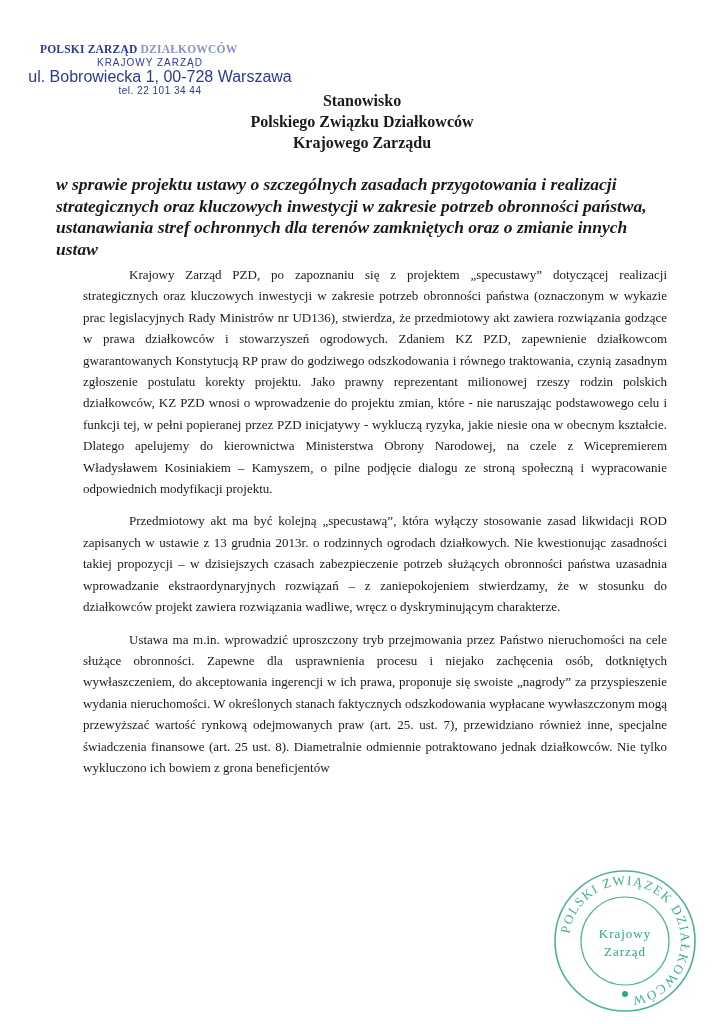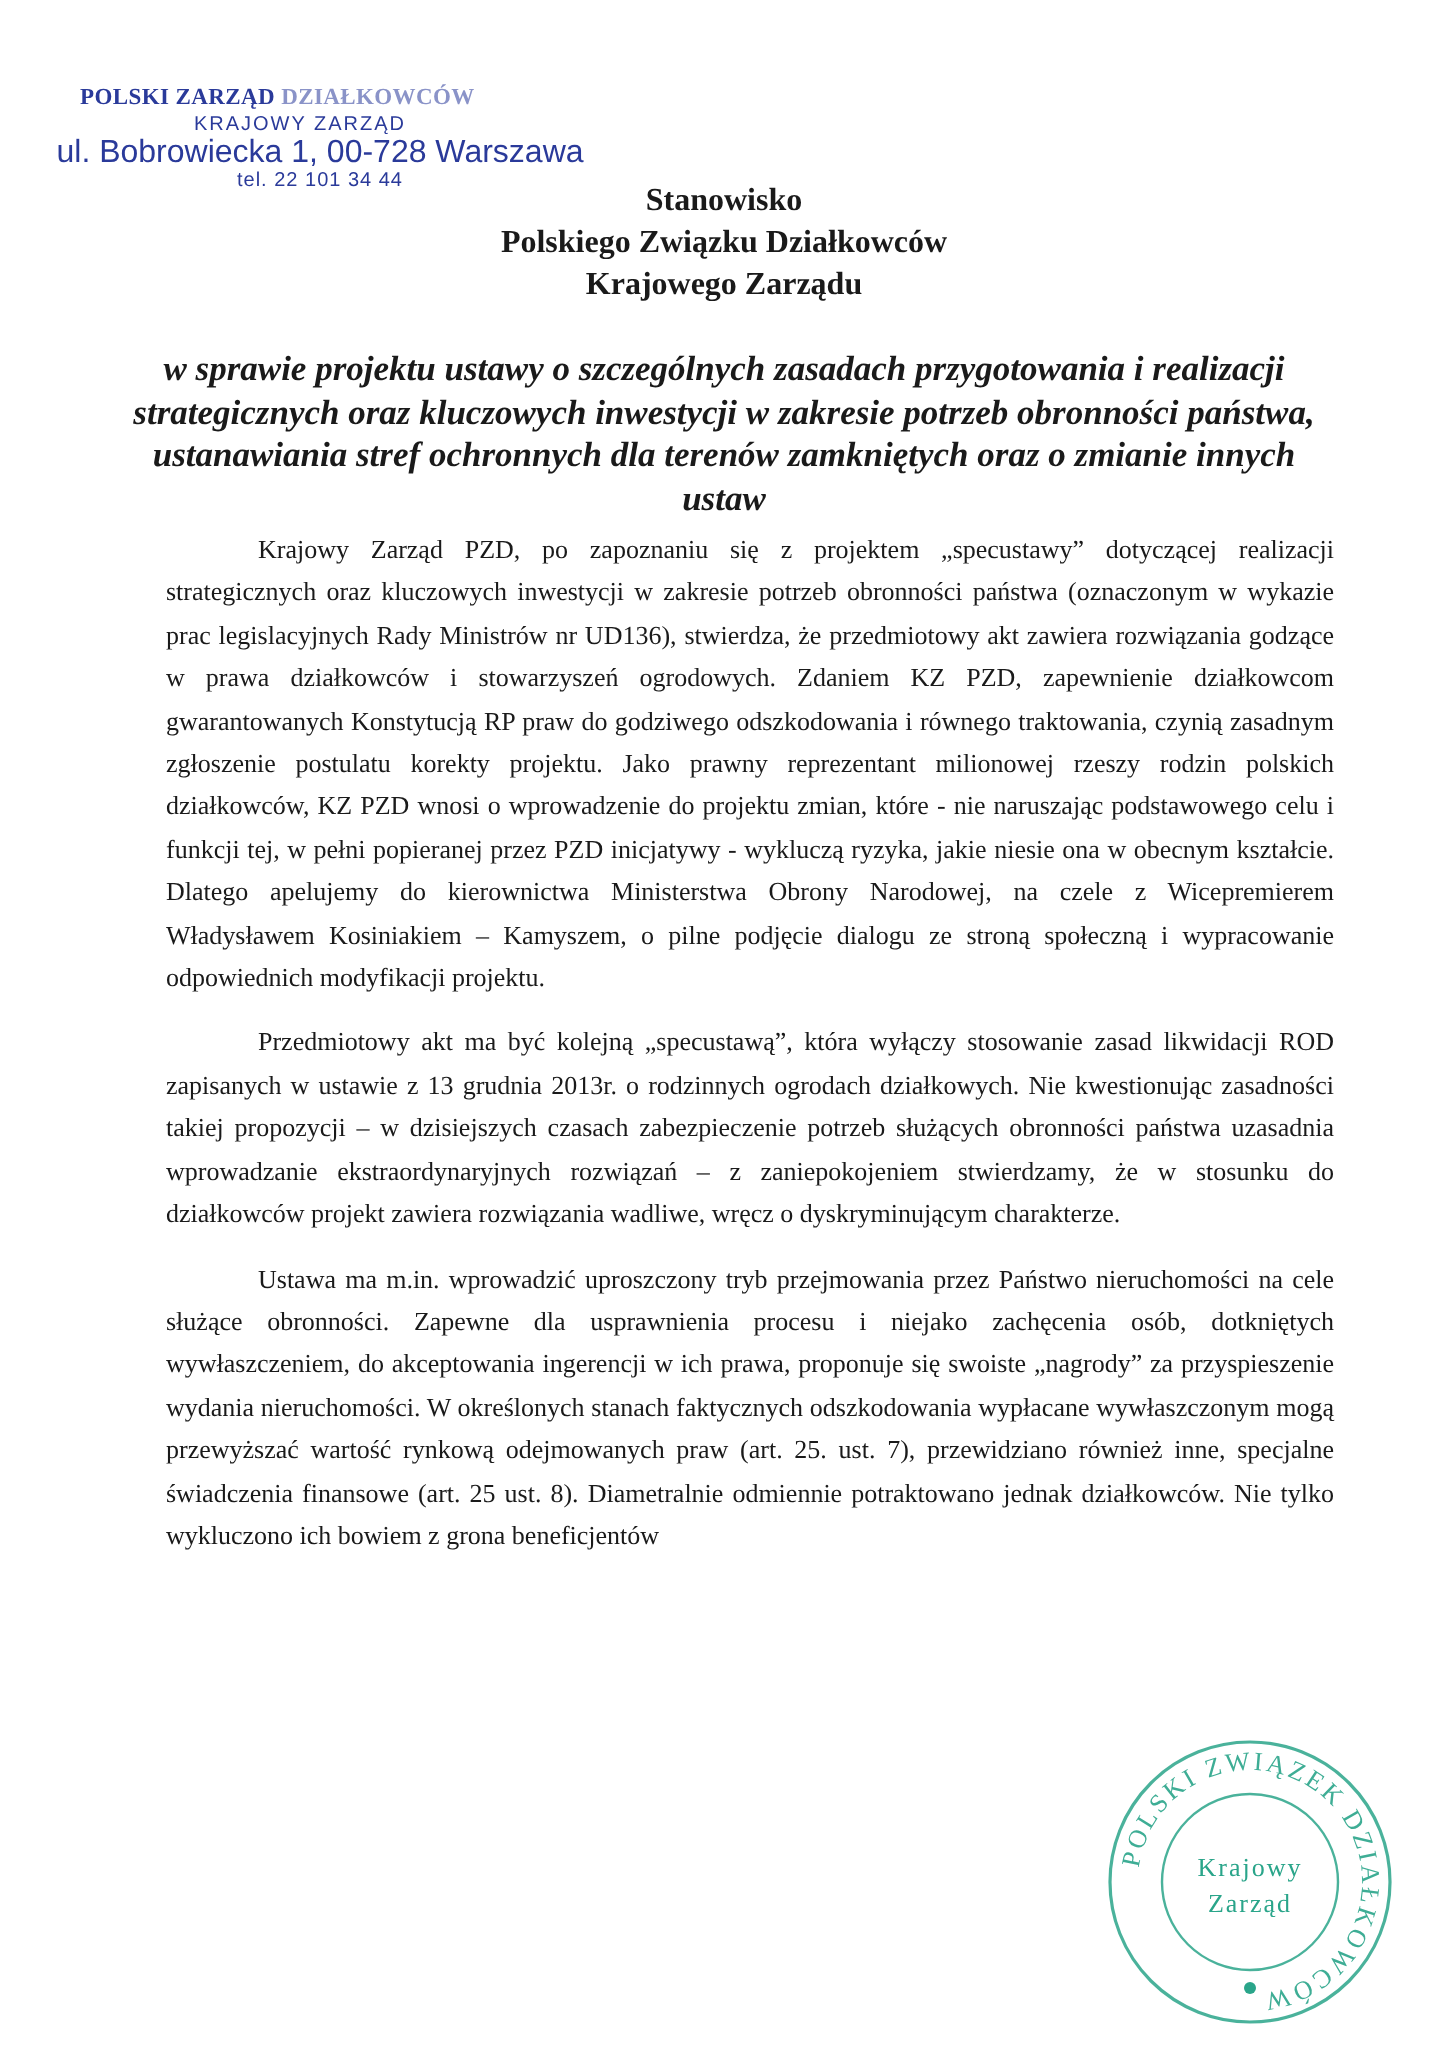--- a/index.html
+++ b/index.html
@@ -8,21 +8,21 @@
     .stamp-top { position: absolute; left: 40px; top: 42px; width: 260px; text-align: center;
                  color: #2a3a9a; line-height: 14px; }
     .stamp-top .l1 { font-family: "Liberation Serif", serif; font-size: 11.5px; font-weight: bold; letter-spacing: 0.2px; text-align:left; padding-left:0px; }
     .stamp-top .l1 .faded { color: #8a93c8; font-family: Liberation Serif, serif; }
     .stamp-top .l2 { font-family: "Liberation Sans", sans-serif; font-size: 10px; letter-spacing: 1px; margin-left:-40px; }
     .stamp-top .l3 { font-family: "Liberation Sans", sans-serif; font-size: 16px; margin-left:-20px;}
     .stamp-top .l4 { font-family: "Liberation Sans", sans-serif; font-size: 10px; letter-spacing: 0.5px; margin-left:-40px;padding-left:20px; }
 
     .header { position: absolute; left: 60px; top: 90px; width: 604px; text-align: center;
               font-weight: bold; font-size: 16px; line-height: 21px; }
-    .subject { position: absolute; left: 56px; top: 174px; width: 612px; text-align: center;
+    .subject { position: absolute; left: 56px; top: 174px; width: 612px; 
                font-weight: bold; font-style: italic; font-size: 17.5px; line-height: 21.5px; }
 
     .body { position: absolute; left: 83px; top: 264px; width: 584px;
             font-size: 13px; line-height: 21.4px; text-align: justify; }
     .body p { margin: 0 0 11px 0; text-indent: 46px; }
 
     .stamp-round { position: absolute; left: 550px; top: 866px; width: 150px; height: 150px; }
   </style>
 </head>
 <body>

